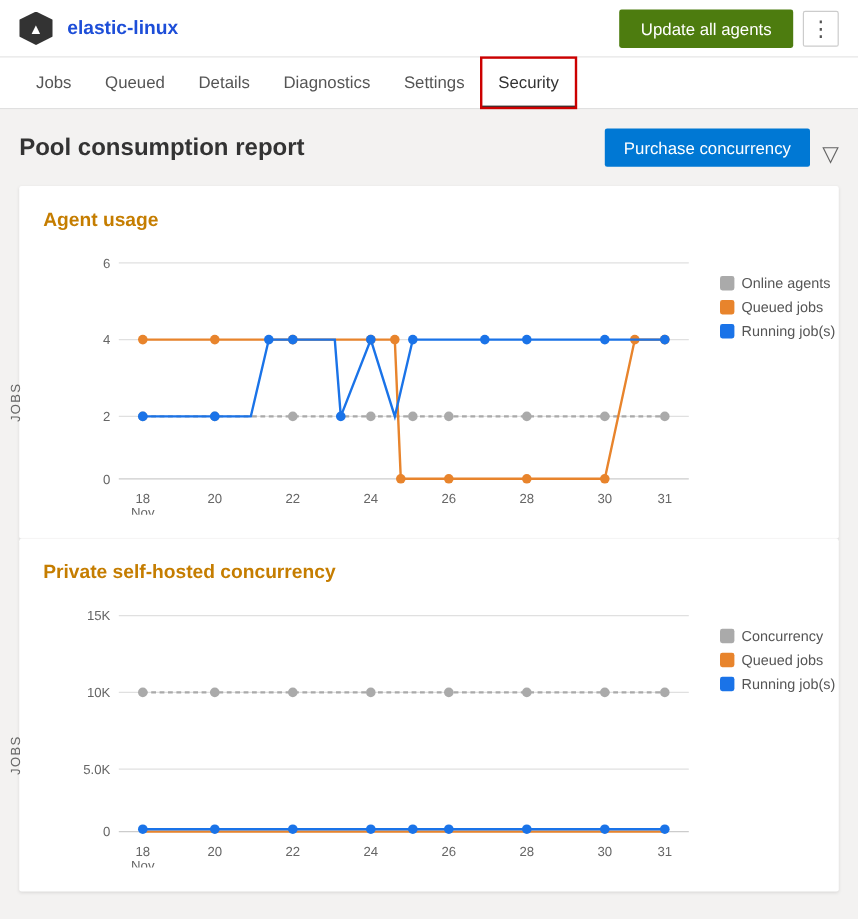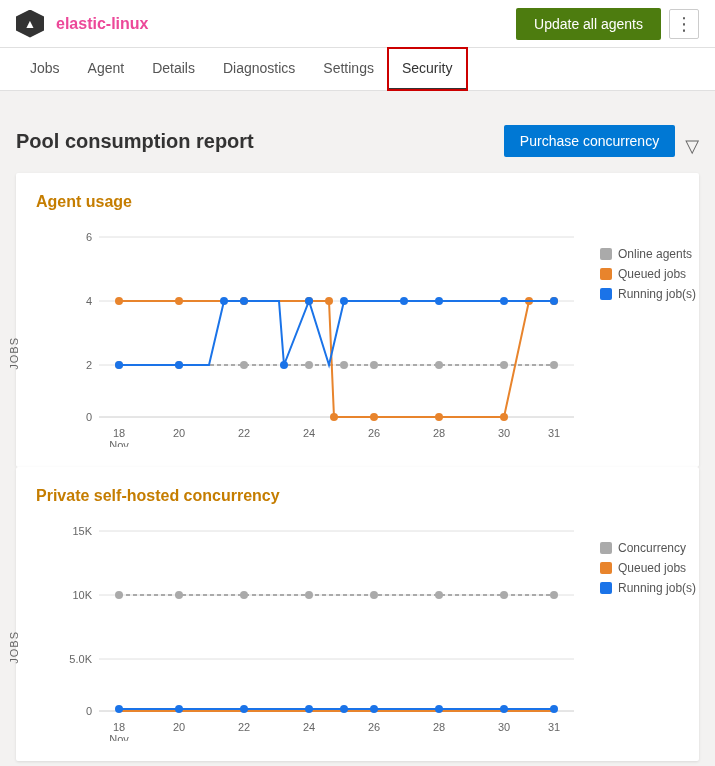--- a/index.html
+++ b/index.html
@@ -15,21 +15,21 @@
     }
     .header-logo {
       width: 28px; height: 28px;
       background: #333;
       display: flex; align-items: center; justify-content: center;
       color: white; font-weight: bold; font-size: 12px;
       clip-path: polygon(50% 0%, 100% 25%, 100% 75%, 50% 100%, 0% 75%, 0% 25%);
       margin-right: 12px; flex-shrink: 0;
     }
     .header-title {
-      font-size: 16px; font-weight: 600; color: #ec4899; flex: 1;
+      font-size: 16px; font-weight: 600; color: #1d4ed8; flex: 1;
     }
     .btn-update {
       background: #4d7c0f; color: white; border: none; padding: 8px 18px;
       font-size: 14px; cursor: pointer; border-radius: 2px; font-weight: 500;
     }
     .btn-more {
       background: none; border: 1px solid #ccc; color: #555; width: 30px; height: 30px;
       margin-left: 8px; cursor: pointer; font-size: 18px; border-radius: 2px;
       display: flex; align-items: center; justify-content: center;
     }
@@ -54,21 +54,20 @@
       border-bottom: 2px solid #333;
       outline: 2px solid #cc0000;
       outline-offset: -1px;
     }
 
     .page-content { padding: 16px; }
 
     .section-header {
       display: flex; align-items: center; justify-content: space-between;
       margin-bottom: 16px;
-      margin-top: 18px;
     }
     .page-title {
       font-size: 20px; font-weight: 600; color: #333;
     }
     .header-actions { display: flex; align-items: flex-end; gap: 10px; }
     .btn-purchase {
       background: #0078d4; color: white; border: none; padding: 8px 16px;
       font-size: 14px; cursor: pointer; border-radius: 2px; font-weight: 500;
     }
     .filter-icon {
@@ -126,21 +125,21 @@
 
 <div class="header">
   <div class="header-logo">▲</div>
   <span class="header-title">elastic-linux</span>
   <button class="btn-update">Update all agents</button>
   <button class="btn-more">⋮</button>
 </div>
 
 <nav class="nav">
   <a class="nav-item">Jobs</a>
-  <a class="nav-item">Agent</a>
+  <a class="nav-item">Queued</a>
   <a class="nav-item">Details</a>
   <a class="nav-item">Diagnostics</a>
   <a class="nav-item">Settings</a>
   <a class="nav-item active">Security</a>
 </nav>
 
 <div class="page-content">
 
   <div class="section-header">
     <h1 class="page-title">Pool consumption report</h1>

